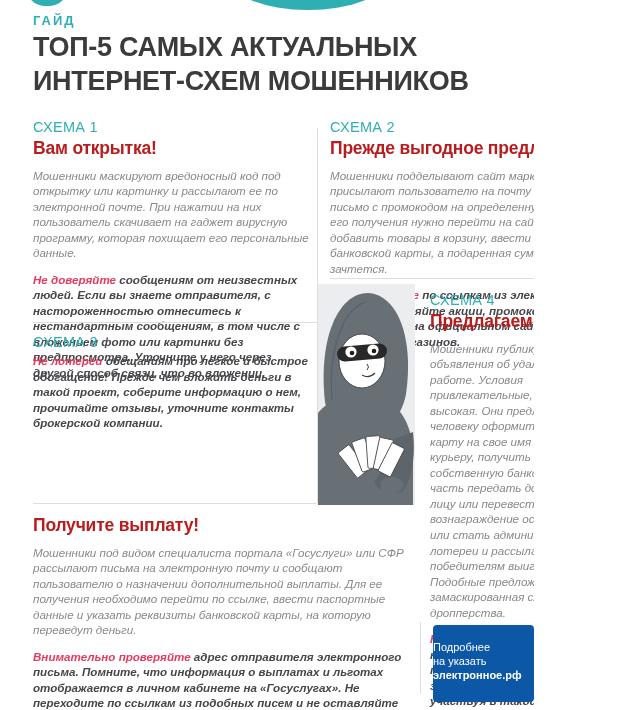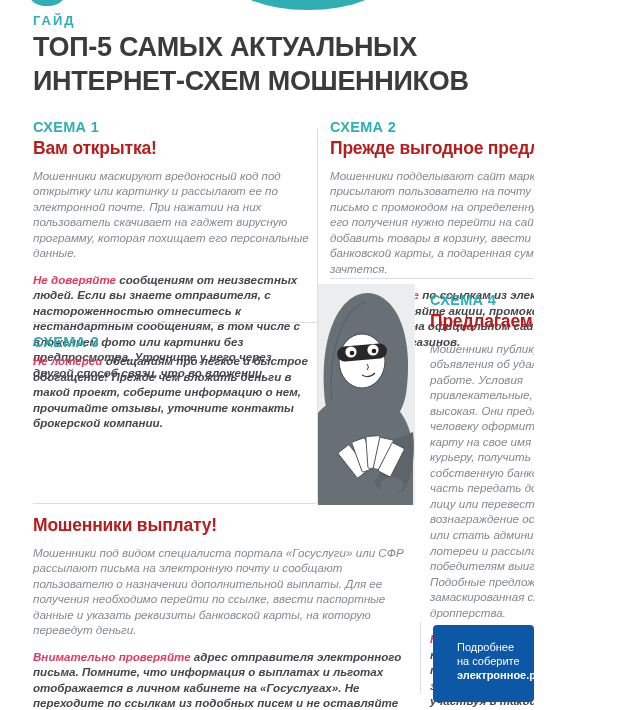--- a/index.html
+++ b/index.html
@@ -18,21 +18,21 @@
   #title{position:absolute;left:33px;top:30px;width:580px;font-size:27px;line-height:34px;
     font-weight:bold;color:#3b3b3d;letter-spacing:-0.3px;}
 
   
   .scheme{position:absolute;}
   #scheme1{left:33px;top:119px;width:278px;}
   #scheme2{left:330px;top:119px;width:285px;}
   #scheme3{left:33px;top:334px;width:278px;}
   #scheme4{left:430px;top:292px;width:185px;}
   #scheme5{left:33px;top:515px;width:382px;}
-  .scheme-id{color:#2fafb4;font-weight:bold;font-size:14.5px;letter-spacing:0.3px;margin:0 0 3px;}
+  .scheme-id{color:#2fafb4;font-weight:normal;font-size:14.5px;letter-spacing:0.3px;margin:0 0 3px;}
   .scheme-title{font-weight:bold;font-size:17.5px;color:#b91c1c;line-height:1.18;
     margin:0 0 9px;letter-spacing:-0.2px;}
   .scheme-body{font-style:italic;font-size:11.6px;line-height:1.34;color:#85898d;margin:0 0 11px;}
   .scheme-warning{font-style:italic;font-weight:bold;font-size:11.6px;line-height:1.34;
     color:#47474b;margin:0;}
   .warning-lead{color:#e63a5f;}
   #scheme4 .warning-lead{display:block;}
 
   
   .divider{position:absolute;background:#dcdee0;}
@@ -43,21 +43,21 @@
   #div-v-footer{left:420px;top:622px;width:1px;height:72px;}
 
   
   #illustration{position:absolute;left:318px;top:284px;width:97px;height:221px;
     overflow:hidden;background:#ecedef;}
   #illustration svg{display:block;}
 
   
   #more-box{position:absolute;left:433px;top:625px;width:101px;height:77px;
     background:#0d57a7;border-radius:4px;color:#fff;box-sizing:border-box;
-    padding:15px 0 0 24px;font-size:11px;line-height:14px;}
+    padding:15px 0 0 0;font-size:11px;line-height:14px;}
   #more-box .bold{font-weight:bold;}
   #qr{position:absolute;left:541px;top:622px;width:80px;height:80px;background:#fff;}
   #qr svg{display:block;width:80px;height:80px;shape-rendering:crispEdges;}
 </style>
 </head>
 <body>
 
 <div id="page">
 
   <div id="decor-small" class="decor"></div>
@@ -125,34 +125,34 @@
   </div>
 
   <div id="scheme4" class="scheme">
     <div class="scheme-id">СХЕМА 4</div>
     <div class="scheme-title">Предлагаем работу!</div>
     <p class="scheme-body">Мошенники публикуют объявления об удаленной работе. Условия привлекательные, зарплата высокая. Они предлагают человеку оформить банковскую карту на свое имя и передать ее курьеру, получить деньги на собственную банковскую карту, часть передать доверенному лицу или перевести кому-то, а вознаграждение оставить себе или стать администратором лотереи и рассылать победителям выигрыши. Подобные предложения — замаскированная схема дропперства.</p>
     <p class="scheme-warning"><span class="warning-lead">Не соглашайтесь</span><span>на сомнительные предложения о легком заработке. Помните, что, участвуя в такой схеме, вы становитесь участником преступления и несете уголовную ответственность.</span></p>
   </div>
 
   <div id="scheme5" class="scheme">
-    <div class="scheme-title">Мошенники выплату!</div>
+    <div class="scheme-title">Получите выплату!</div>
     <p class="scheme-body">Мошенники под видом специалиста портала «Госуслуги» или СФР рассылают письма на электронную почту и сообщают пользователю о назначении дополнительной выплаты. Для ее получения необходимо перейти по ссылке, ввести паспортные данные и указать реквизиты банковской карты, на которую переведут деньги.</p>
     <p class="scheme-warning"><span class="warning-lead">Внимательно проверяйте</span><span> адрес отправителя электронного письма. Помните, что информация о выплатах и льготах отображается в личном кабинете на «Госуслугах». Не переходите по ссылкам из подобных писем и не оставляйте свои данные на сомнительных ресурсах.</span></p>
   </div>
 
   <div id="div-h-left-1" class="divider"></div>
   <div id="div-h-left-2" class="divider"></div>
   <div id="div-h-right" class="divider"></div>
   <div id="div-v-center" class="divider"></div>
   <div id="div-v-footer" class="divider"></div>
 
   <div id="more-box">
     <div>Подробнее</div>
-    <div>на соберите</div>
+    <div>на указать</div>
     <div class="bold">электронное.рф</div>
   </div>
   <div id="qr">
       <svg viewBox="0 0 21 21">
         <g fill="#3a3a3a">
           <rect x="0" y="0" width="1" height="1"></rect>
           <rect x="1" y="0" width="1" height="1"></rect>
           <rect x="2" y="0" width="1" height="1"></rect>
           <rect x="3" y="0" width="1" height="1"></rect>
           <rect x="4" y="0" width="1" height="1"></rect>

